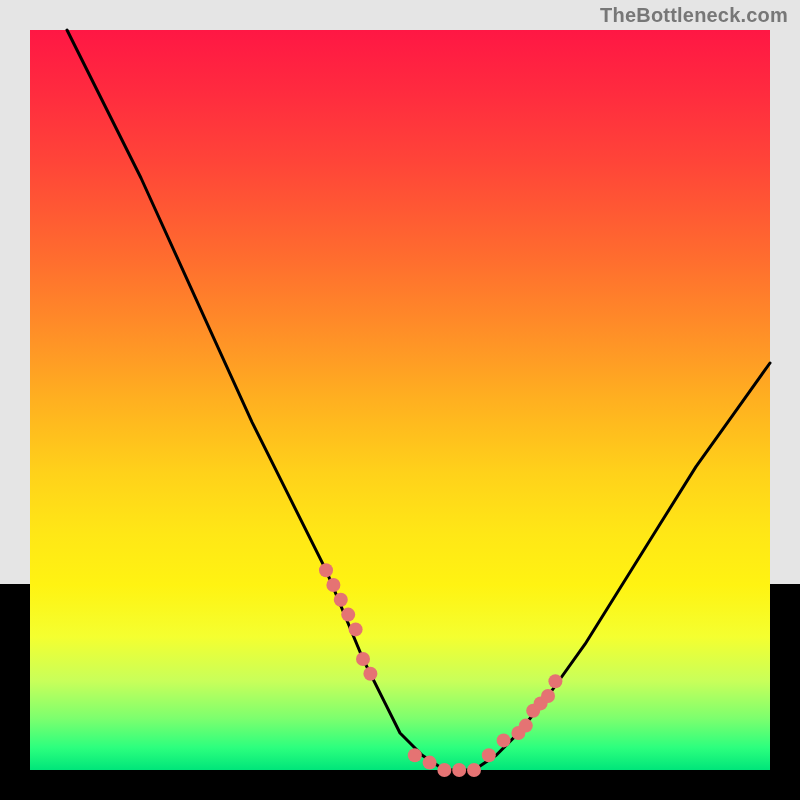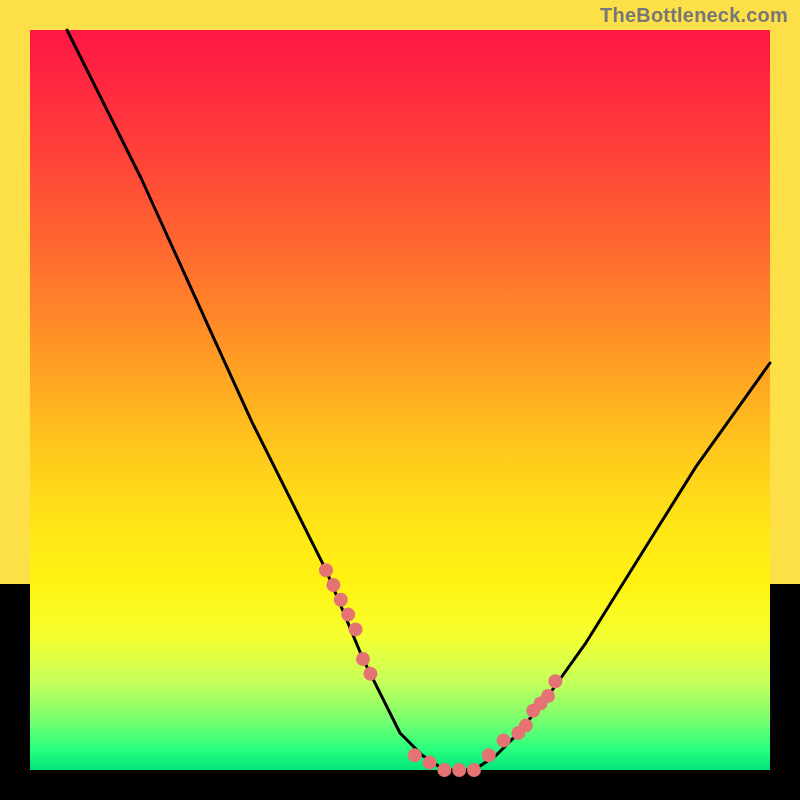--- a/index.html
+++ b/index.html
@@ -10,21 +10,21 @@
     background: #000;
     overflow: hidden;
     font-family: Arial, Helvetica, sans-serif;
   }
   .frame {
     position: absolute;
     left: 0;
     top: 0;
     width: 800px;
     height: 584px;
-    background: #fde047;
+    background: #e5e5e5;
   }
   .watermark {
     position: absolute;
     top: 4px;
     right: 12px;
     color: #777;
     font-size: 20px;
     font-weight: 600;
     letter-spacing: 0.2px;
   }

